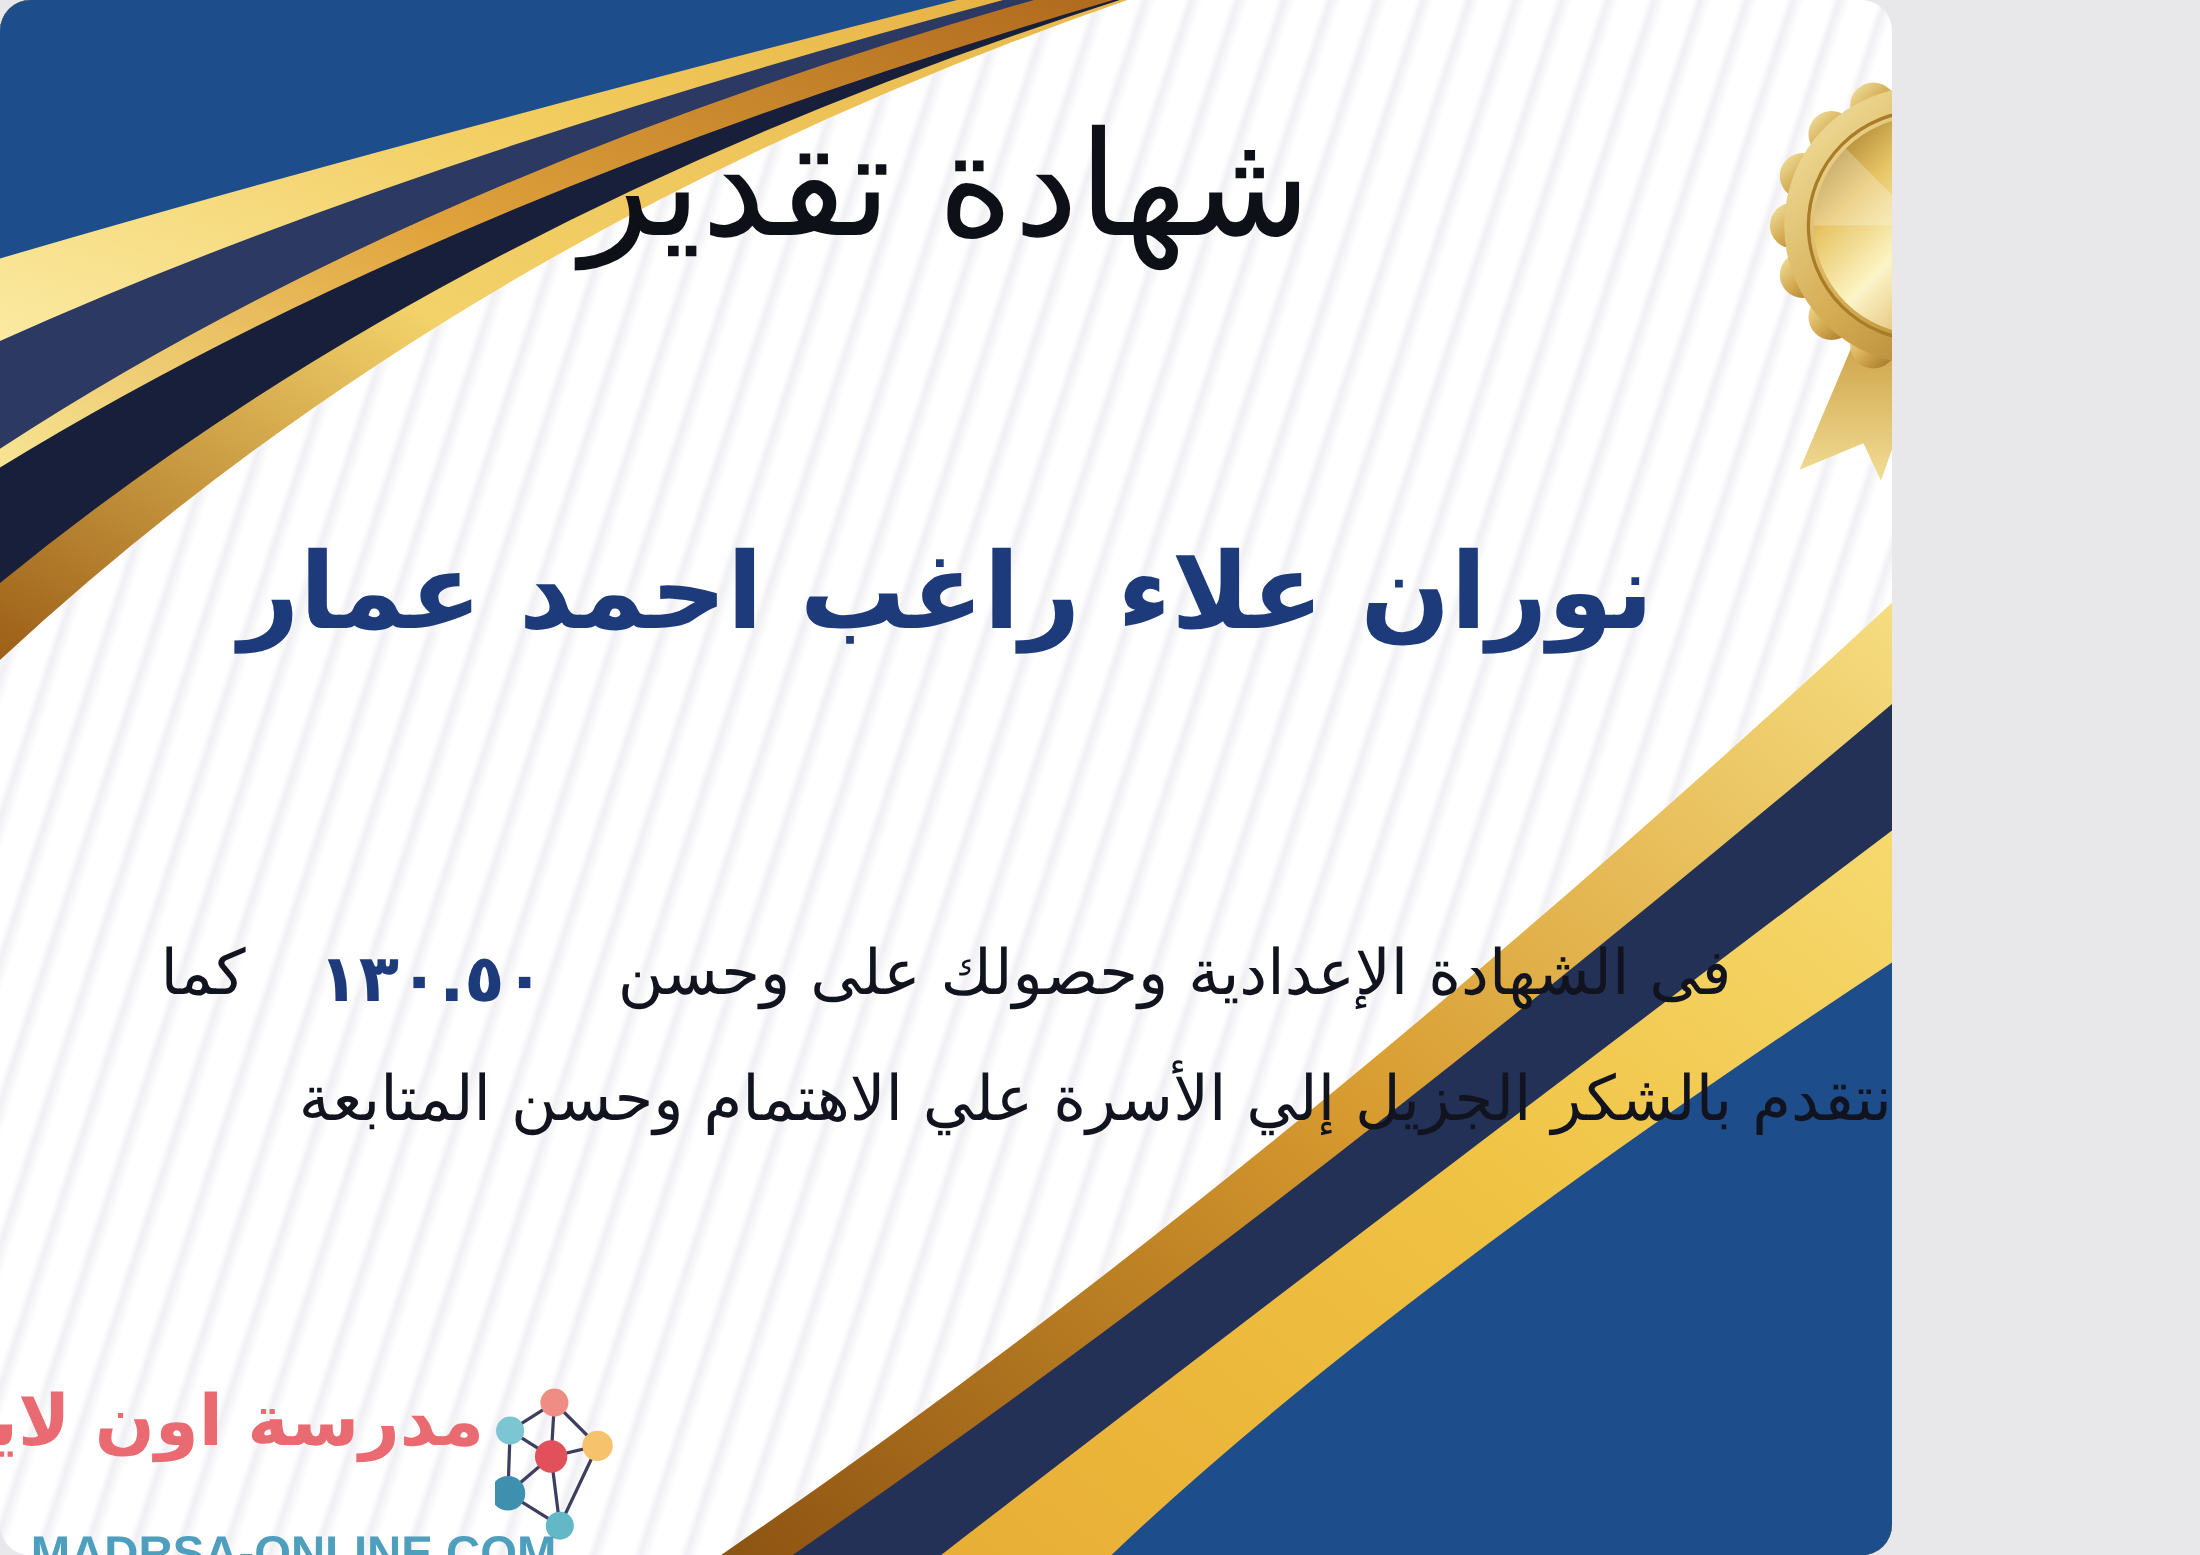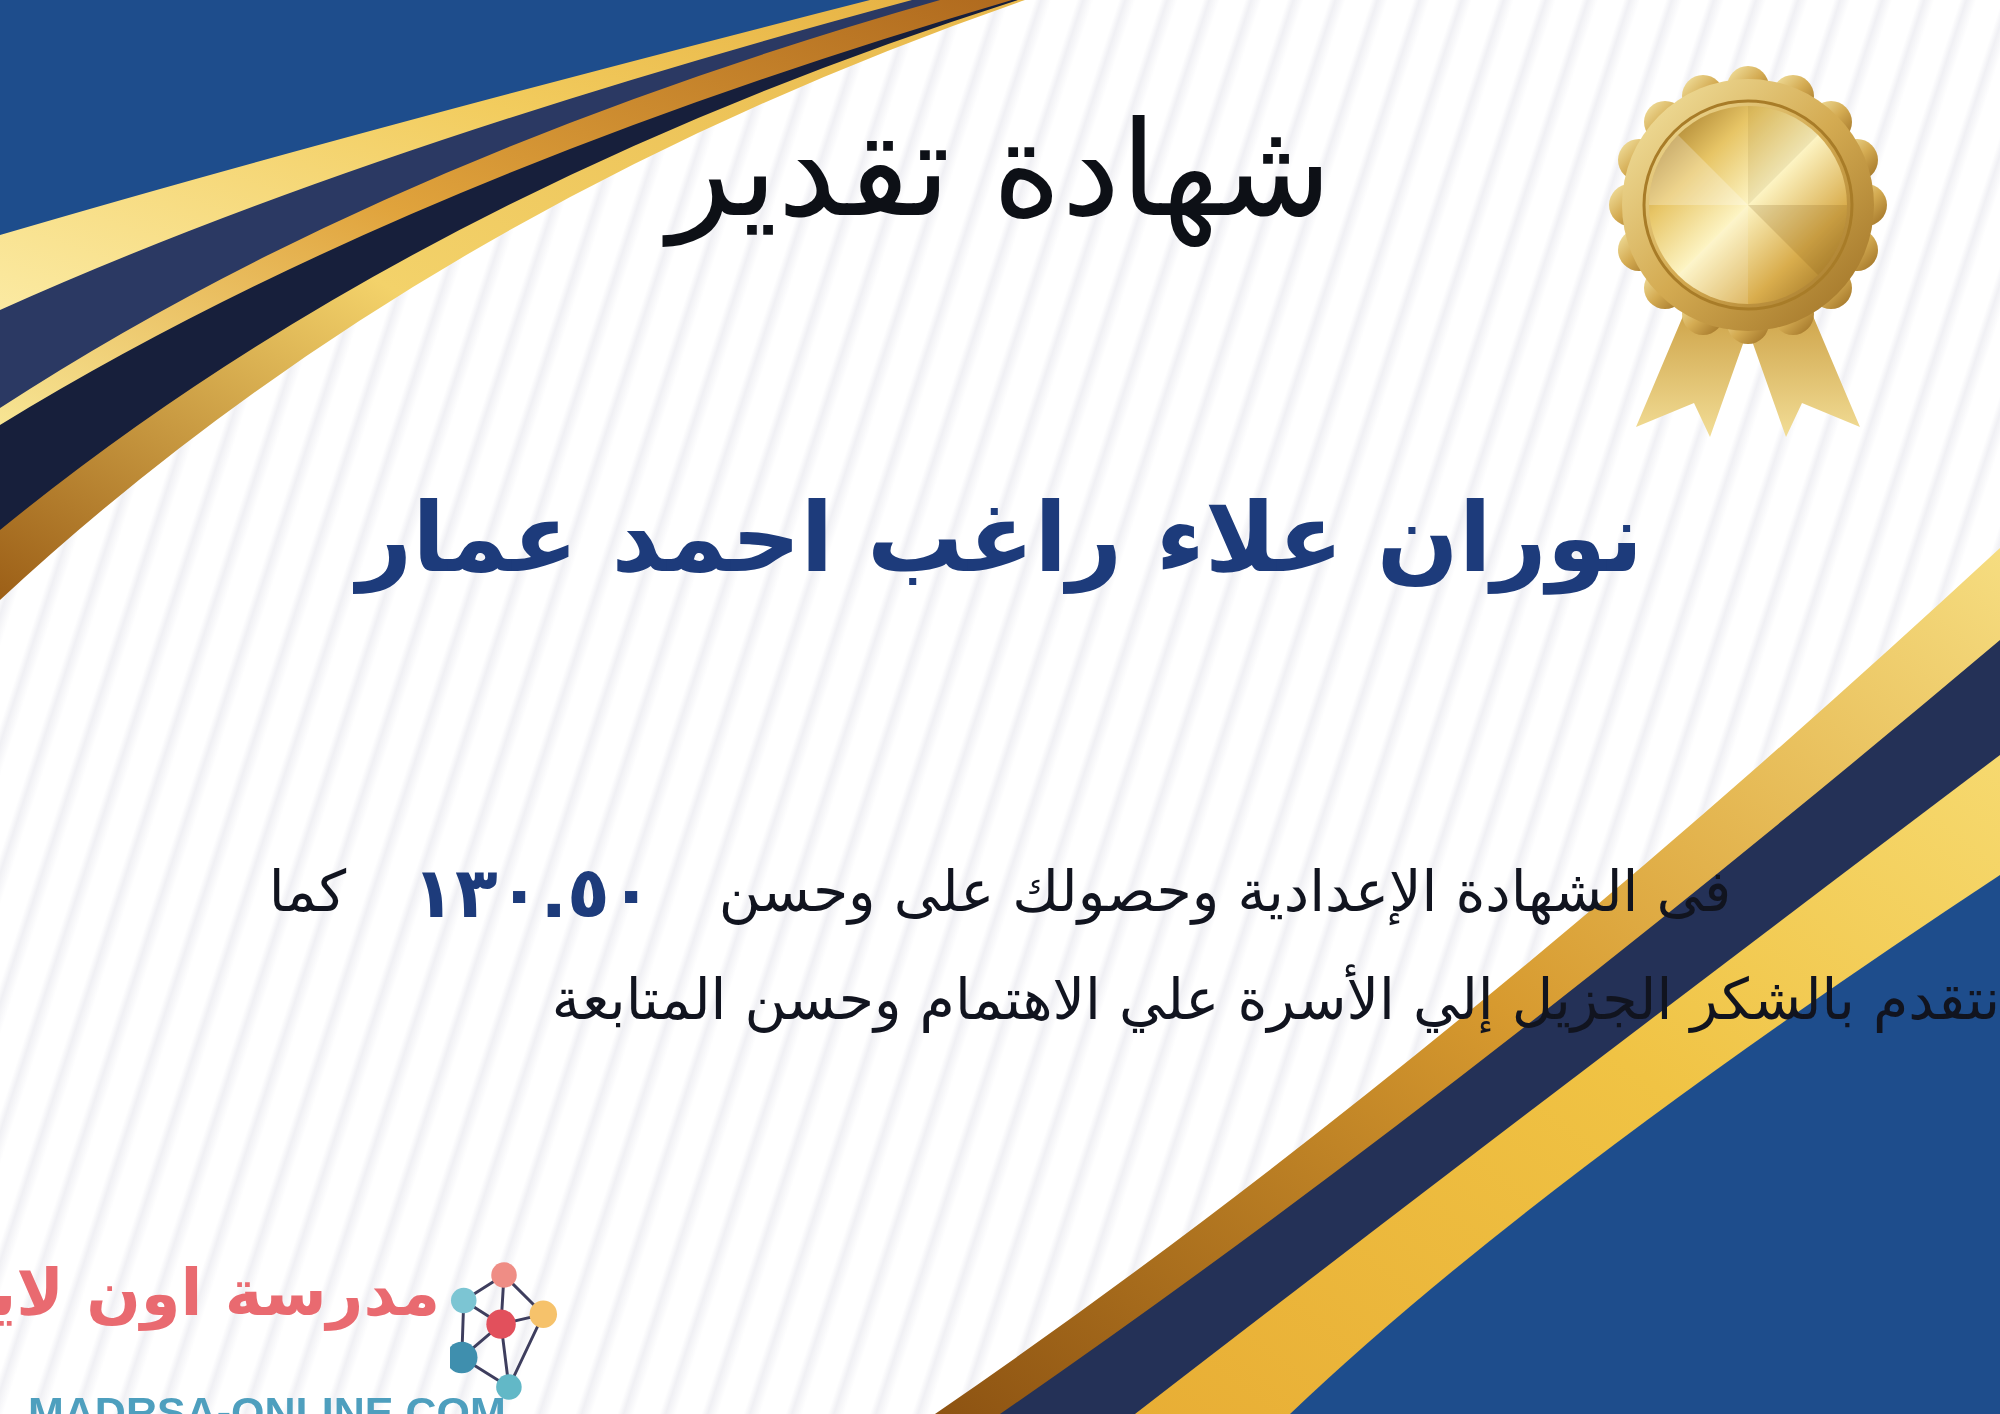--- a/index.html
+++ b/index.html
@@ -1,24 +1,25 @@
 <!DOCTYPE html>
 <html lang="ar"><head>
 <meta charset="utf-8">
 <style>
   html,body{margin:0;padding:0;background:#e8e8ea;}
   .stage{
     position:relative;
-    width:2000px;height:1414px;
+    width:1720px;height:1414px;
     overflow:hidden;
     background:
       repeating-linear-gradient(108deg,
         #ffffff 0px, #ffffff 24px,
         #f0f0f4 30px, #ffffff 40px);
     font-family:"DejaVu Sans", sans-serif;
+    border-radius:28px;
   }
   .stage svg{position:absolute;display:block;}
   .swoosh-tl{left:0;top:0;}
   .swoosh-br{right:0;bottom:0;}
   .medal{left:1598px;top:45px;}
 
   .title{
     position:absolute;left:0;right:0;top:92px;
     text-align:center;direction:rtl;
     font-size:132px;font-weight:normal;color:#0d1016;
@@ -34,21 +35,21 @@
     position:absolute;left:0;right:0;
     text-align:center;direction:rtl;
     font-size:57px;color:#11141f;
     white-space:nowrap;
   }
   .line1{top:738px;}
   .line2{top:852px;}
   .line3{top:966px;text-align:right;}
   .closing{top:1138px;}
   .score{
-    font-size:70px;font-weight:bold;color:#1d3b7b;
+    font-size:60px;font-weight:bold;color:#1d3b7b;
     margin:0 48px;vertical-align:-6px;
   }
   .logo{
     position:absolute;left:28px;top:1256px;width:530px;height:152px;
   }
   .logo .brand-ar{
     position:absolute;right:118px;left:0;top:0;
     text-align:center;direction:rtl;
     font-size:64px;font-weight:bold;color:#e96a70;
     white-space:nowrap;

